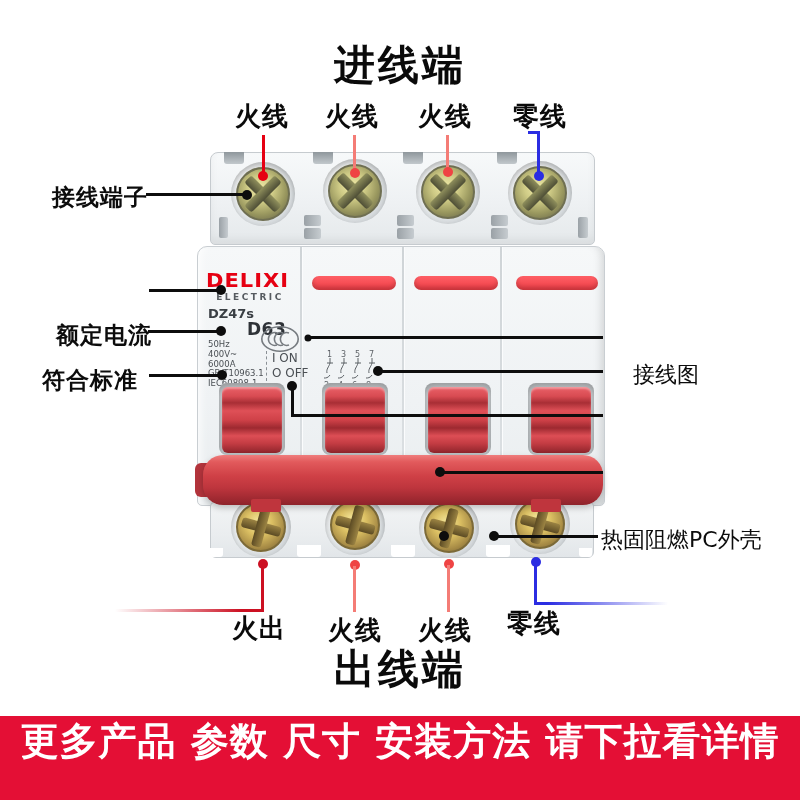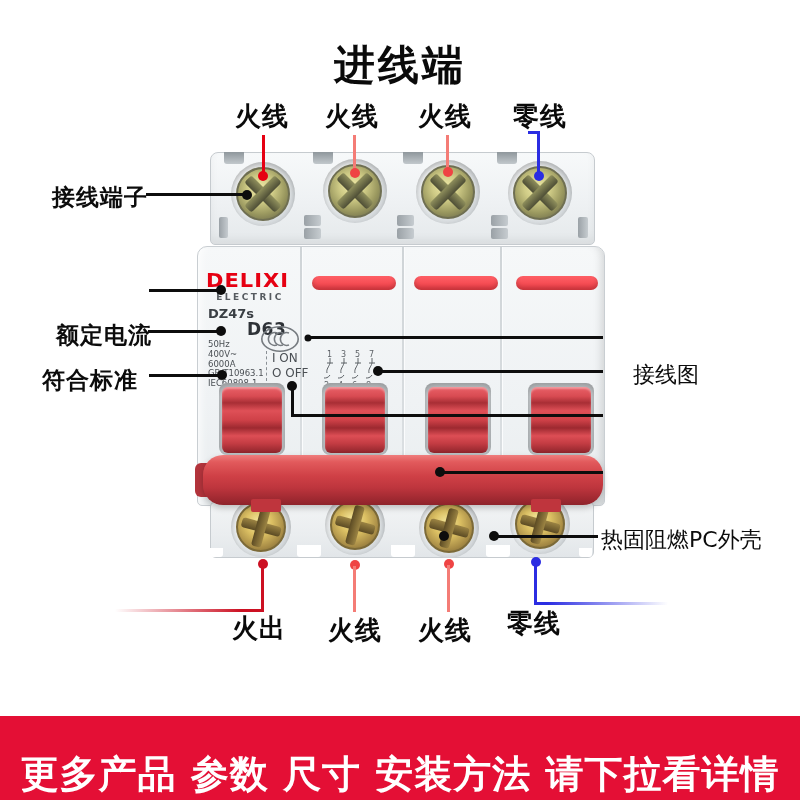--- a/index.html
+++ b/index.html
@@ -72,29 +72,30 @@
   .brand-sub{font-size:9px;font-weight:700;color:#565b60;letter-spacing:2.5px;}
   .model{font-size:13px;font-weight:600;color:#3a3f44;}
   .rating{font-size:17px;font-weight:800;color:#2e3237;letter-spacing:.5px;margin-left:40px;}
   .specs{font-size:8.5px;line-height:9.8px;font-weight:500;color:#4a4f54;}
   .onoff{font-size:12px;line-height:15px;color:#4a4f54;border-left:1px dashed #8a9095;padding-left:5px;}
   
   .fade-l{background:linear-gradient(90deg,rgba(204,16,34,0) 0%,#cc1022 85%);}
   .fade-r{background:linear-gradient(90deg,#2b2de2 10%,rgba(43,45,226,0) 100%);}
   
   .banner{position:absolute;left:0;top:716px;width:800px;height:84px;z-index:10;
-          display:flex;align-items:flex-end;justify-content:center;}
+          display:flex;align-items:flex-start;justify-content:center;}
   .banner span{font-size:38px;font-weight:700;letter-spacing:1px;white-space:nowrap;}
 </style>
 </head>
 <body>
 
 <div class="stage">
 
   <div class="title" style="top:38px">进线端</div>
+  <div class="title" style="top:642px">出线端</div>
 
   <div class="wlabel" style="left:262px;top:99px">火线</div>
   <div class="wlabel" style="left:352px;top:99px">火线</div>
   <div class="wlabel" style="left:445px;top:99px">火线</div>
   <div class="wlabel" style="left:540px;top:99px">零线</div>
 
   <div class="vline" style="left:262px;top:135px;height:41px;background:#e60012"></div>
   <div class="dot" style="left:263px;top:176px;background:#e60012"></div>
   <div class="vline" style="left:353px;top:135px;height:39px;background:#f47c76"></div>
   <div class="dot" style="left:355px;top:173px;background:#ef4444"></div>

